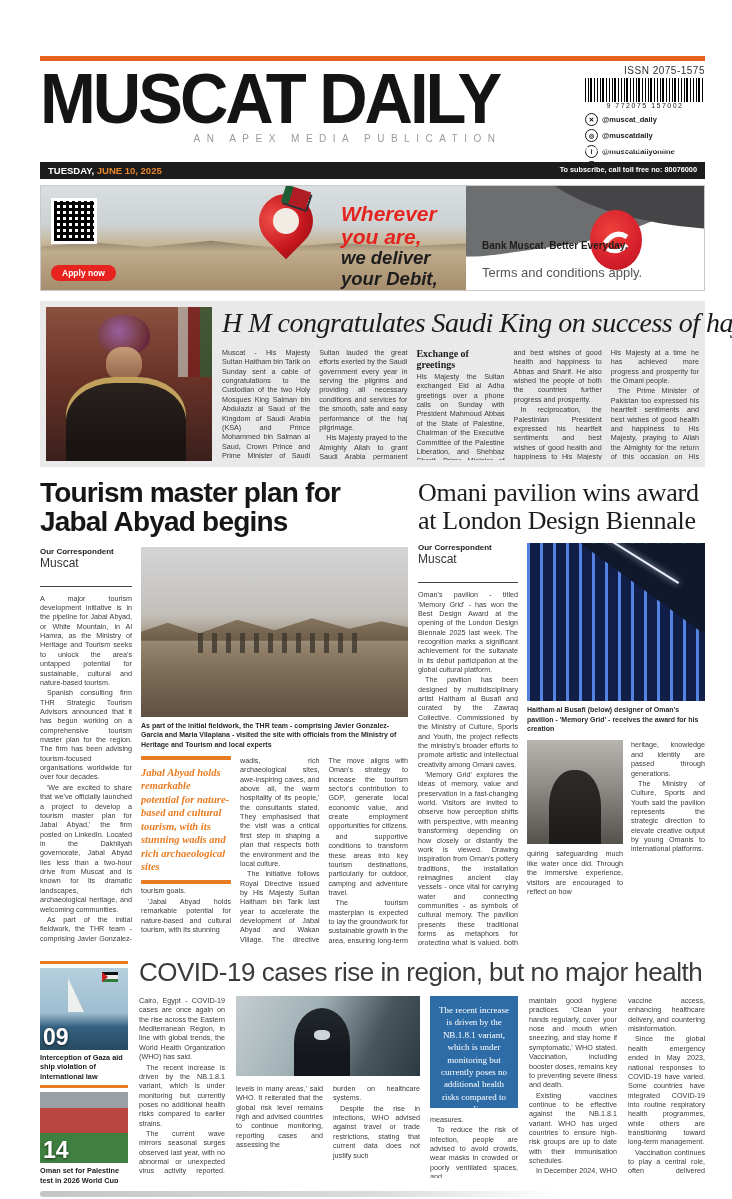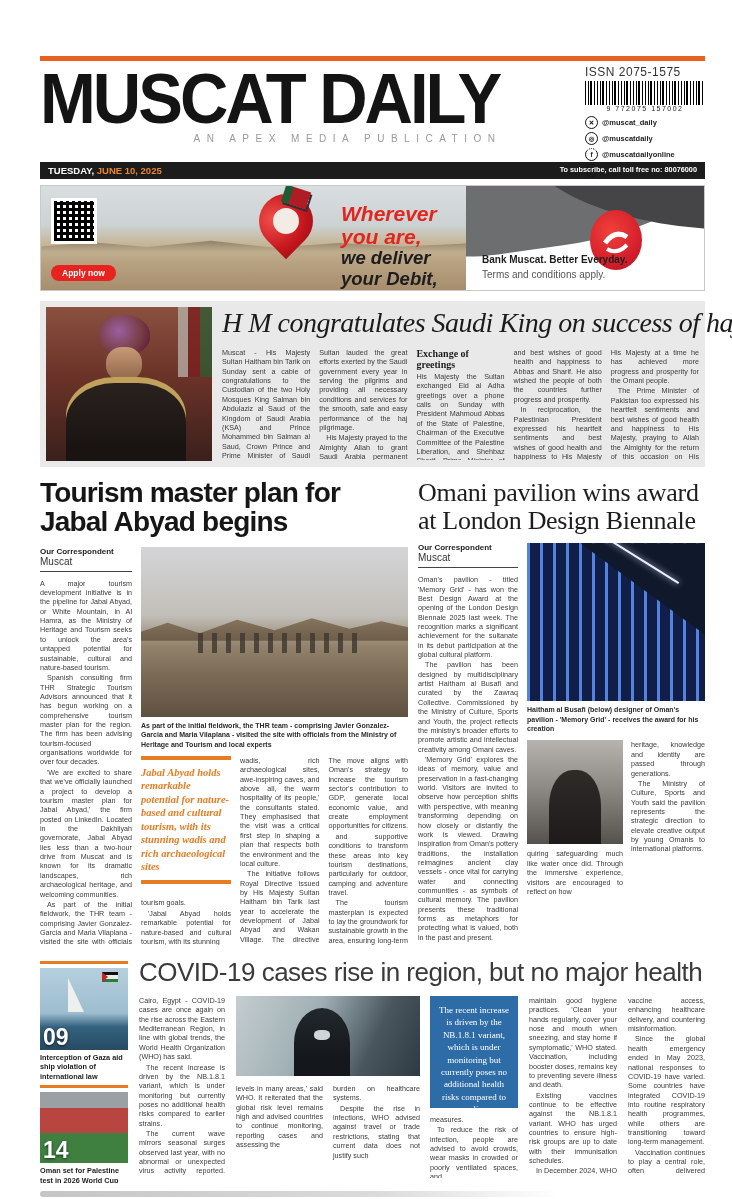--- a/index.html
+++ b/index.html
@@ -7,21 +7,21 @@
         font-family:"Liberation Sans",sans-serif;color:#222;box-sizing:border-box;
         padding:56px 27px 0 40px;}
   
   .top-orange{height:5px;background:#e8611f;margin-bottom:3px;}
   .masthead{display:flex;height:96px;}
   .mast-left{flex:1;min-width:0;}
   .mast-title{font-size:67px;font-weight:bold;color:#141414;letter-spacing:-3px;
               line-height:.95;margin:2px 0 0;transform:scaleY(1.04);transform-origin:left top;white-space:nowrap;}
   .mast-tagline{font-size:10px;letter-spacing:6.5px;color:#9a9a9a;text-align:center;margin-top:3px;padding-left:70px;}
   .mast-right{width:120px;flex:0 0 120px;padding-top:1px;}
-  .issn{font-size:12px;color:#333;letter-spacing:.5px;}
+  .issn{font-size:10px;color:#333;text-align:right;letter-spacing:.5px;}
   .barcode{height:24px;margin-top:2px;background:repeating-linear-gradient(90deg,#000 0 1px,#fff 1px 3px,#000 3px 4px,#fff 4px 5px,#000 5px 7px,#fff 7px 9px,#000 9px 10px,#fff 10px 12px);}
   .barcode-digits{font-size:7px;text-align:center;letter-spacing:1.5px;color:#222;}
   .socials{margin-top:4px;}
   .social-row{display:flex;align-items:center;gap:4px;margin-bottom:3px;}
   .sicon{width:11px;height:11px;border:1px solid #141414;border-radius:50%;flex:0 0 11px;
          display:flex;align-items:center;justify-content:center;font-size:6.5px;color:#141414;font-weight:bold;}
   .shandle{font-size:7.5px;font-weight:bold;color:#222;white-space:nowrap;}
   
   .datebar{height:17px;background:#1d1c1c;margin-top:2px;display:flex;align-items:center;
            padding:0 8px;color:#fff;}
@@ -53,21 +53,21 @@
   .ad-line2{color:#1d1d1d;font-size:18.5px;font-weight:bold;}
   .ad-right{width:238px;flex:0 0 238px;background:#fff;position:relative;overflow:hidden;}
   .swoosh-dark{position:absolute;right:-40px;top:-46px;width:220px;height:90px;background:#454547;
       border-radius:0 0 0 100%;}
   .swoosh-gray{position:absolute;right:-10px;top:-70px;width:320px;height:130px;background:#6d6e70;
       border-radius:0 0 50% 30%;transform:rotate(-8deg);}
   .bm-logo{position:absolute;right:62px;top:24px;width:52px;height:60px;border-radius:50%;
       background:radial-gradient(circle at 40% 35%,#f0413c,#d51f2b 60%,#b8121f);display:flex;align-items:center;justify-content:center;}
   .bm-text{position:absolute;left:16px;bottom:10px;}
   .bm-brand{font-size:10px;font-weight:bold;color:#1d1d1d;}
-  .bm-terms{font-size:10px;color:#555;margin-top:4px;}
+  .bm-terms{font-size:13px;color:#555;margin-top:14px;}
   
   .hm{margin-top:10px;background:#e9e9e9;height:166px;display:flex;gap:10px;padding:6px;box-sizing:border-box;}
   .hm-photo{width:166px;flex:0 0 166px;position:relative;overflow:hidden;
       background:linear-gradient(180deg,#8a5140 0%,#6b3328 45%,#3a201b 100%);}
   .hm-flag{position:absolute;right:0;top:0;width:34px;height:70px;
       background:linear-gradient(90deg,#b8b4ac 0 30%,#7a1d1d 30% 65%,#2e5b33 65% 100%);opacity:.75;}
   .hm-turban{position:absolute;left:52px;top:8px;width:52px;height:40px;border-radius:50% 50% 45% 45%;
       background:radial-gradient(circle at 40% 40%,#9a5fa0,#7a3f46 55%,#513),linear-gradient(120deg,#c9a,#745);}
   .hm-face{position:absolute;left:60px;top:40px;width:36px;height:34px;border-radius:45%;
       background:linear-gradient(180deg,#c79b78,#9a6f52 80%);}
@@ -77,40 +77,40 @@
   .hm-headline{font-family:"Liberation Serif",serif;font-style:italic;font-weight:normal;
       font-size:28px;color:#1b1b1b;margin:0 0 9px;letter-spacing:-.5px;white-space:nowrap;}
   .hm-cols{display:flex;gap:9px;height:112px;overflow:hidden;}
   .hm-col{flex:1;min-width:0;}
   .subhead{font-family:"Liberation Serif",serif;font-weight:bold;font-size:10px;color:#1b1b1b;margin-bottom:2px;}
   
   .bodytext{font-size:7.2px;line-height:1.3;color:#3a3a3a;text-align:justify;}
   .bodytext p{margin:0;}
   .bodytext p + p{text-indent:7px;margin-top:1px;}
   .byline-name{font-size:8px;font-weight:bold;color:#1d1d1d;}
-  .byline-loc{font-size:10px;color:#333;padding-bottom:4px;border-bottom:1.5px solid #444;margin-bottom:7px;}
+  .byline-loc{font-size:12px;color:#333;padding-bottom:16px;border-bottom:1.5px solid #444;margin-bottom:7px;}
   .caption{font-size:7px;font-weight:bold;line-height:1.35;color:#2b2b2b;margin:4px 0 7px;}
   
   .mid{display:flex;gap:10px;margin-top:12px;height:466px;overflow:hidden;}
   .tourism{width:368px;flex:0 0 368px;min-width:0;}
   .t-headline{font-size:28px;font-weight:bold;color:#161616;letter-spacing:-.8px;line-height:1.03;margin:0 0 10px;}
   .t-body{display:flex;gap:9px;}
   .t-col1{width:92px;flex:0 0 92px;min-width:0;overflow:hidden;}
   .t-right{flex:1;min-width:0;}
   .t-photo{height:170px;position:relative;overflow:hidden;
       background:linear-gradient(180deg,#d4d5d7 0%,#c2bfba 40%,#93836c 58%,#7b6a55 75%,#5f5142 100%);}
   .t-ridge{position:absolute;left:0;right:0;top:64px;height:30px;
       background:linear-gradient(180deg,#8d7d66,#6d5d49);
       clip-path:polygon(0 70%,10% 40%,22% 75%,36% 30%,50% 65%,64% 25%,78% 60%,90% 35%,100% 55%,100% 100%,0 100%);}
   .t-people{position:absolute;left:18%;top:86px;width:64%;height:20px;opacity:.8;
       background:repeating-linear-gradient(90deg,transparent 0 9px,#3d372e 9px 14px);}
   .t-cols{display:flex;gap:9px;height:190px;overflow:hidden;margin-top:2px;}
   .t-colA{width:90px;flex:0 0 90px;min-width:0;}
   .t-colB,.t-colC{flex:1;min-width:0;}
-  .pullquote{border-top:4px solid #e87c22;border-bottom:4px solid #e87c22;padding:6px 0 7px;margin-bottom:14px;}
+  .pullquote{border-top:4px solid #e87c22;border-bottom:4px solid #e87c22;padding:6px 0 7px;margin-bottom:2px;}
   .pq-text{font-family:"Liberation Serif",serif;font-style:italic;font-weight:bold;
       color:#e87c22;font-size:10.5px;line-height:1.28;}
   .pavilion{flex:1;min-width:0;}
   .p-headline{font-family:"Liberation Serif",serif;font-weight:normal;font-size:26px;color:#1d1d1d;
       line-height:1.08;margin:0 0 8px;letter-spacing:-.3px;}
   .p-body{display:flex;gap:9px;}
   .p-col1{width:100px;flex:0 0 100px;min-width:0;overflow:hidden;}
   .p-right{flex:1;min-width:0;}
   .p-photo{height:158px;position:relative;overflow:hidden;background:#0b1430;}
   .p-bars{position:absolute;inset:0;

